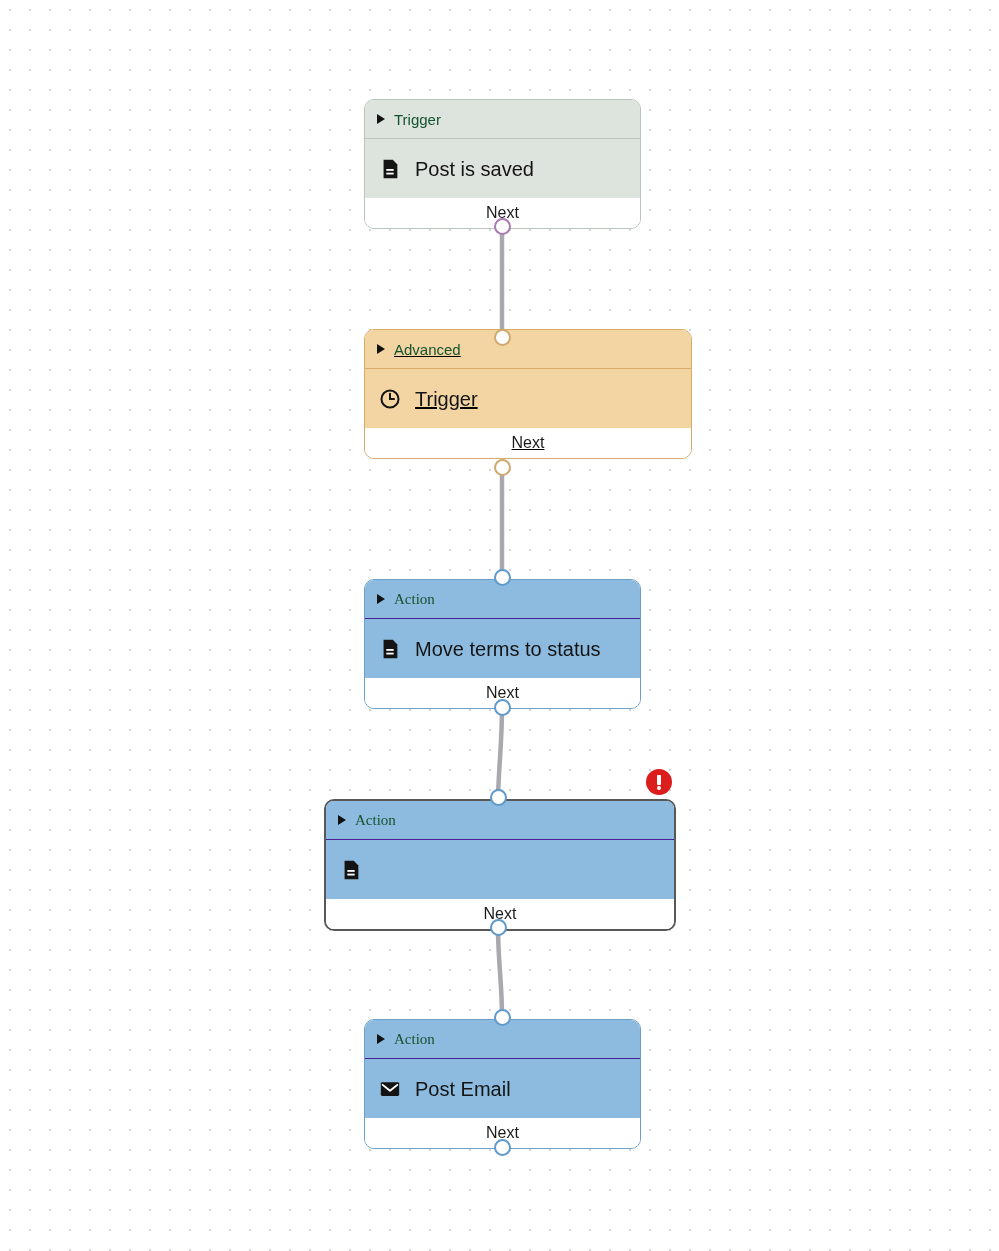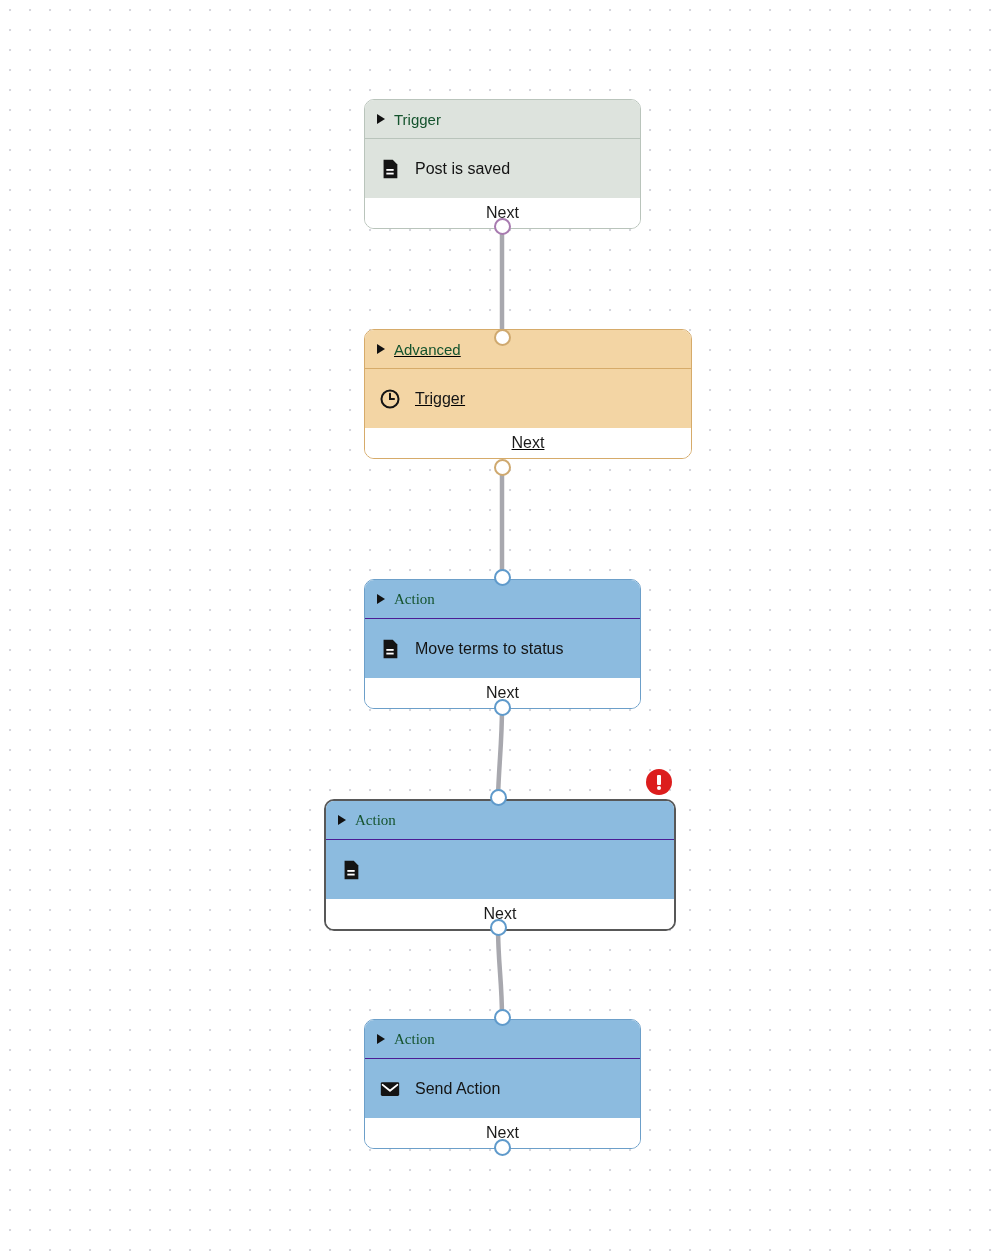--- a/index.html
+++ b/index.html
@@ -83,21 +83,21 @@
   .blue  .node-body { background: #8cbbdf; }
 
   .node-icon {
     width: 22px;
     height: 22px;
     flex: 0 0 auto;
     margin-right: 14px;
     display: block;
   }
   .node-title {
-    font-size: 16px;
+    font-size: 20px;
     color: #141414;
     line-height: 1;
     white-space: nowrap;
   }
 
   .node-footer {
     height: 30px;
     background: #ffffff;
     display: flex;
     align-items: center;
@@ -238,20 +238,20 @@
   <div class="node blue" style="left:364px; top:1019px; width:277px;">
     <div class="node-header">
       <span class="caret"></span>
       <span class="header-label">Action</span>
     </div>
     <div class="node-body">
       <svg class="node-icon" viewBox="0 0 24 24">
         <rect x="2" y="4.5" width="20" height="15" rx="1.6" fill="#141414"></rect>
         <path d="M4 7.5 L12 14 L20 7.5" fill="none" stroke="#ffffff" stroke-width="2.1" stroke-linecap="round" stroke-linejoin="round"></path>
       </svg>
-      <span class="node-title">Send Action</span>
+      <span class="node-title">Post Email</span>
     </div>
     <div class="node-footer">Next</div>
   </div>
   <div class="port blue" style="left:494px; top:1009px;"></div>
   <div class="port blue" style="left:494px; top:1139px;"></div>
 
 </div>
 
 </body></html>

